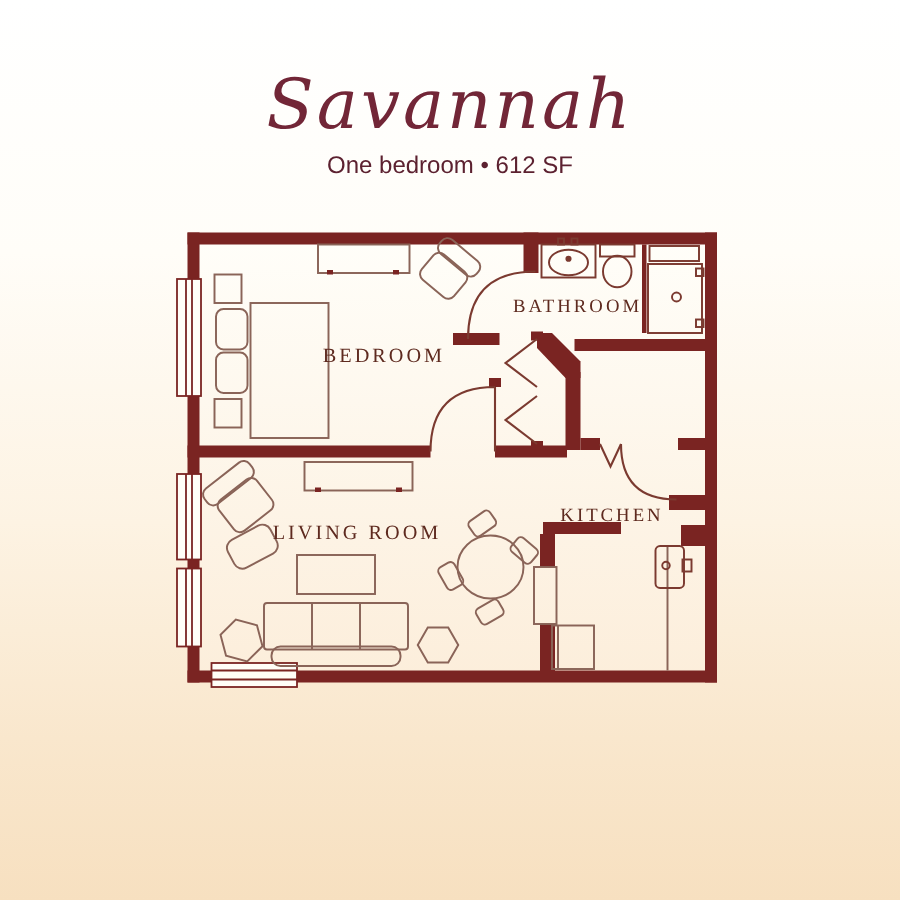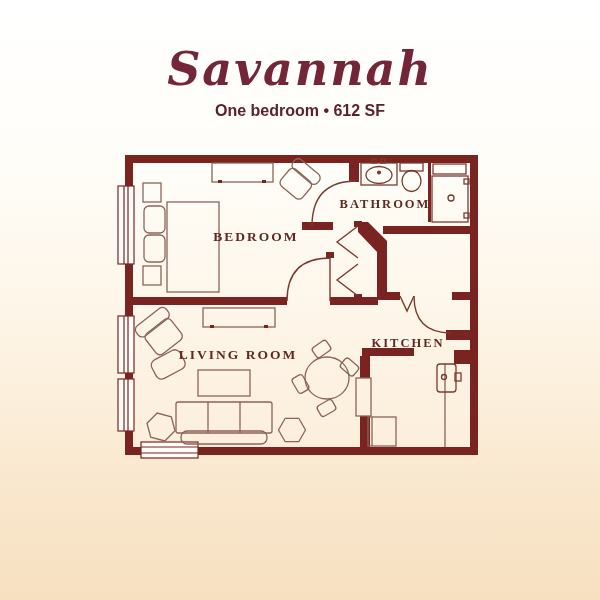--- a/index.html
+++ b/index.html
@@ -2,21 +2,20 @@
 <html><head>
 <meta charset="utf-8">
 <style>
   html,body{margin:0;padding:0;}
   .page{
     position:relative;
     width:600px;height:600px;
     overflow:hidden;
     background:linear-gradient(180deg,#ffffff 0%,#fffdf8 28%,#fdf3e3 58%,#f9e7cd 82%,#f7e0c0 100%);
     font-family:"Liberation Serif", serif;
-    font-weight:bold;
   }
   .title{
     position:absolute;top:42px;left:0;width:600px;
     text-align:center;
     font-family:"DejaVu Serif", serif;
     font-style:italic;
     font-size:46px;
     color:#722637;
     letter-spacing:2px;
   }

